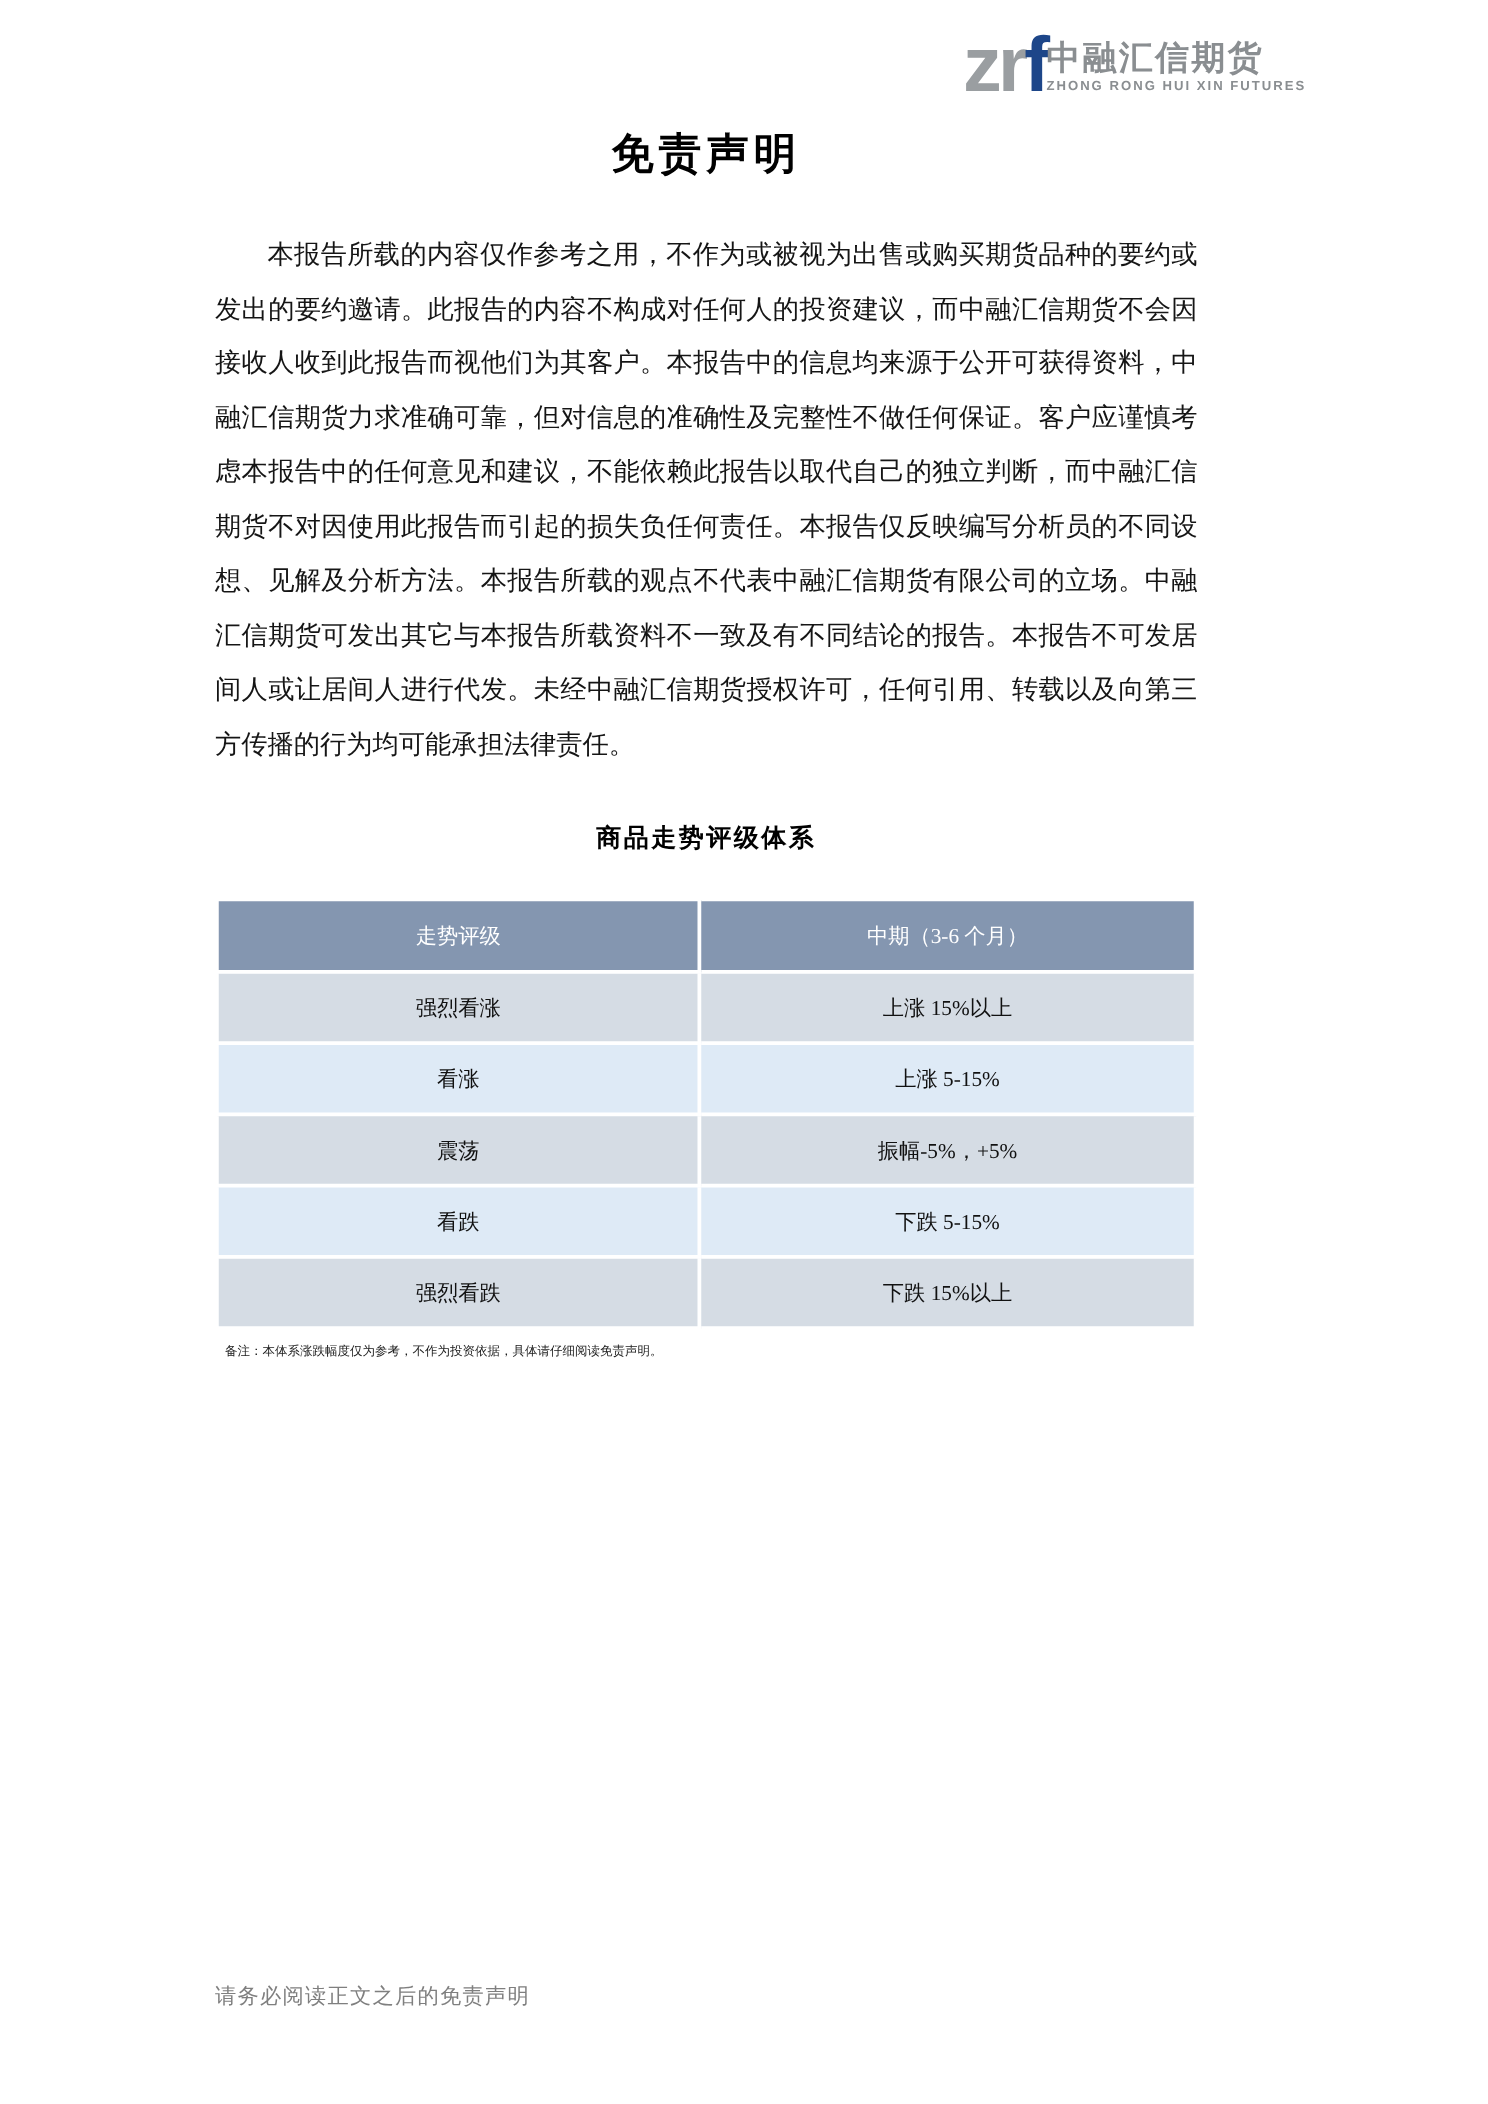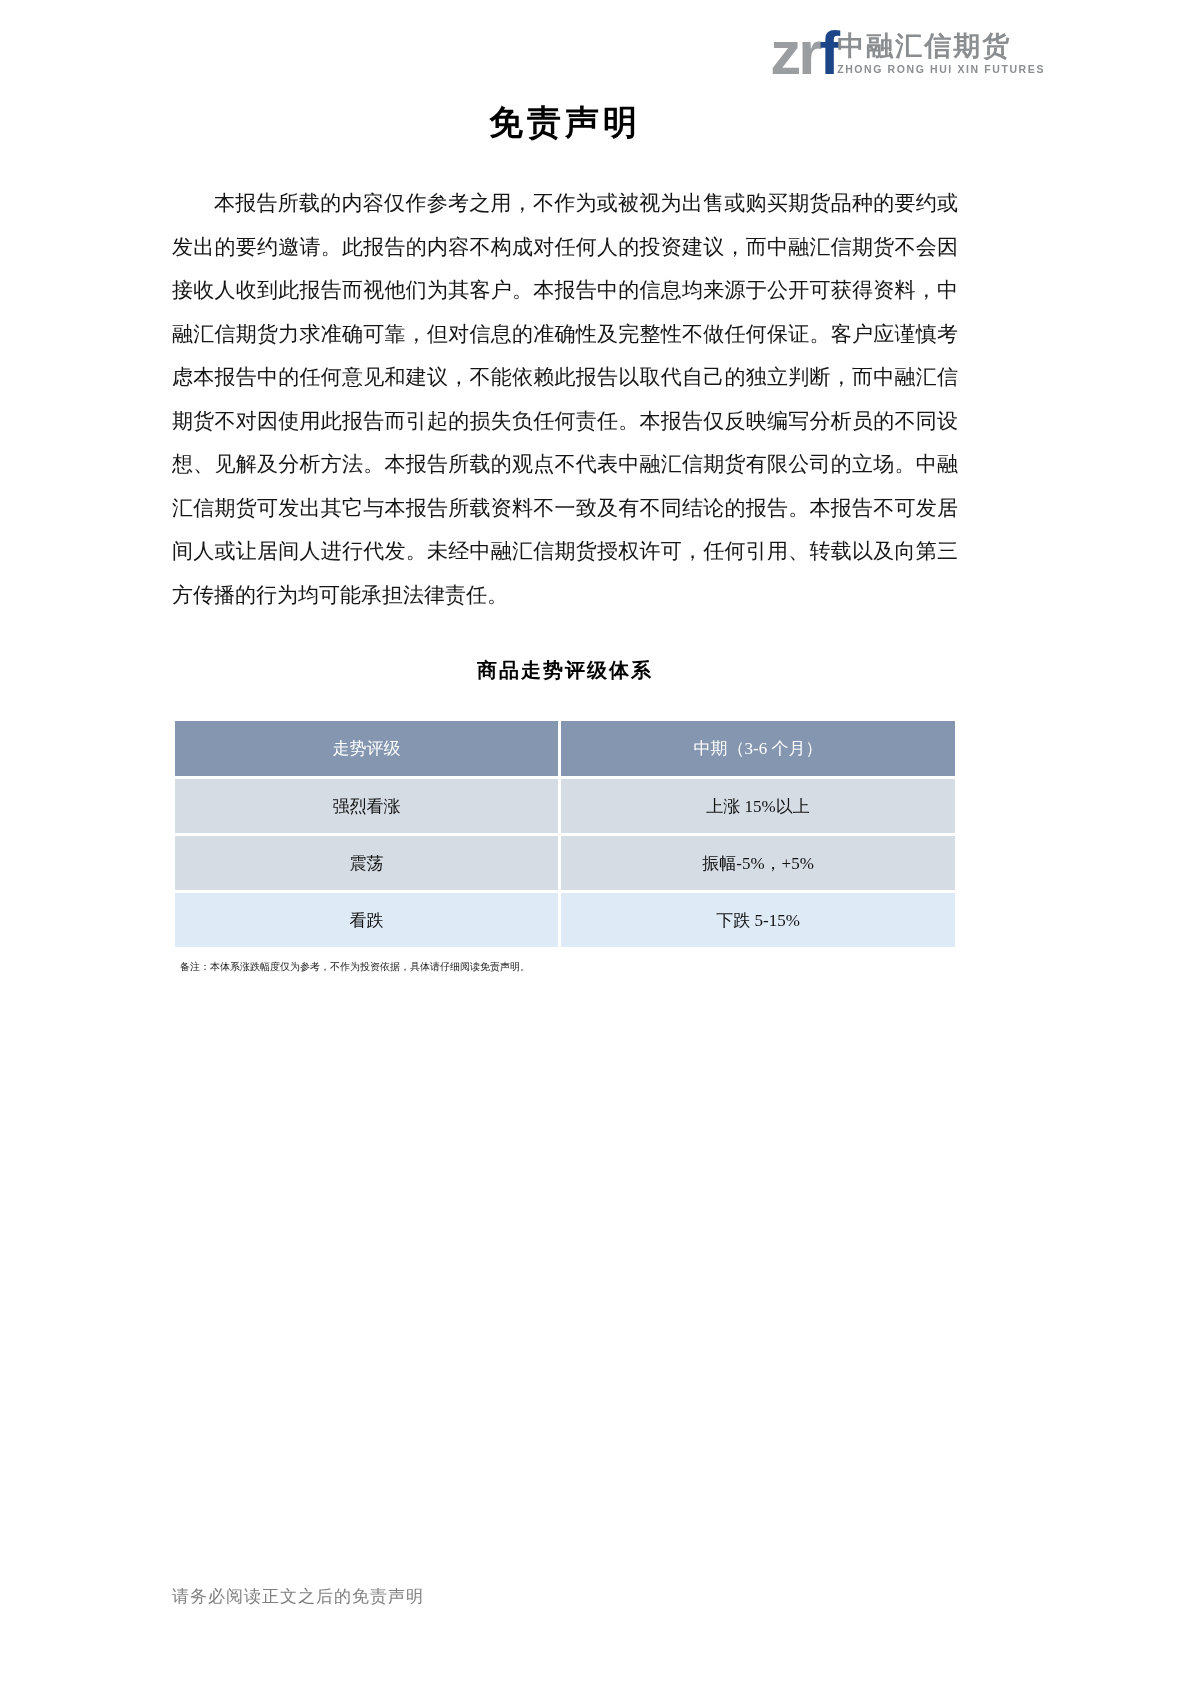--- a/index.html
+++ b/index.html
@@ -150,27 +150,35 @@
         <tr>
           <th class="col-rating">走势评级</th>
           <th class="col-mid">中期（3-6 个月）</th>
         </tr>
       </thead>
       <tbody>
         <tr class="row-odd">
           <td>强烈看涨</td>
           <td>上涨 15%以上</td>
         </tr>
+        <tr class="row-even">
+          <td>看涨</td>
+          <td>上涨 5-15%</td>
+        </tr>
         <tr class="row-odd">
           <td>震荡</td>
           <td>振幅-5%，+5%</td>
         </tr>
         <tr class="row-even">
           <td>看跌</td>
           <td>下跌 5-15%</td>
+        </tr>
+        <tr class="row-odd">
+          <td>强烈看跌</td>
+          <td>下跌 15%以上</td>
         </tr>
       </tbody>
     </table>
 
     <div class="table-note">备注：本体系涨跌幅度仅为参考，不作为投资依据，具体请仔细阅读免责声明。</div>
 
   </div>
 
   <div class="footer">请务必阅读正文之后的免责声明</div>
 

